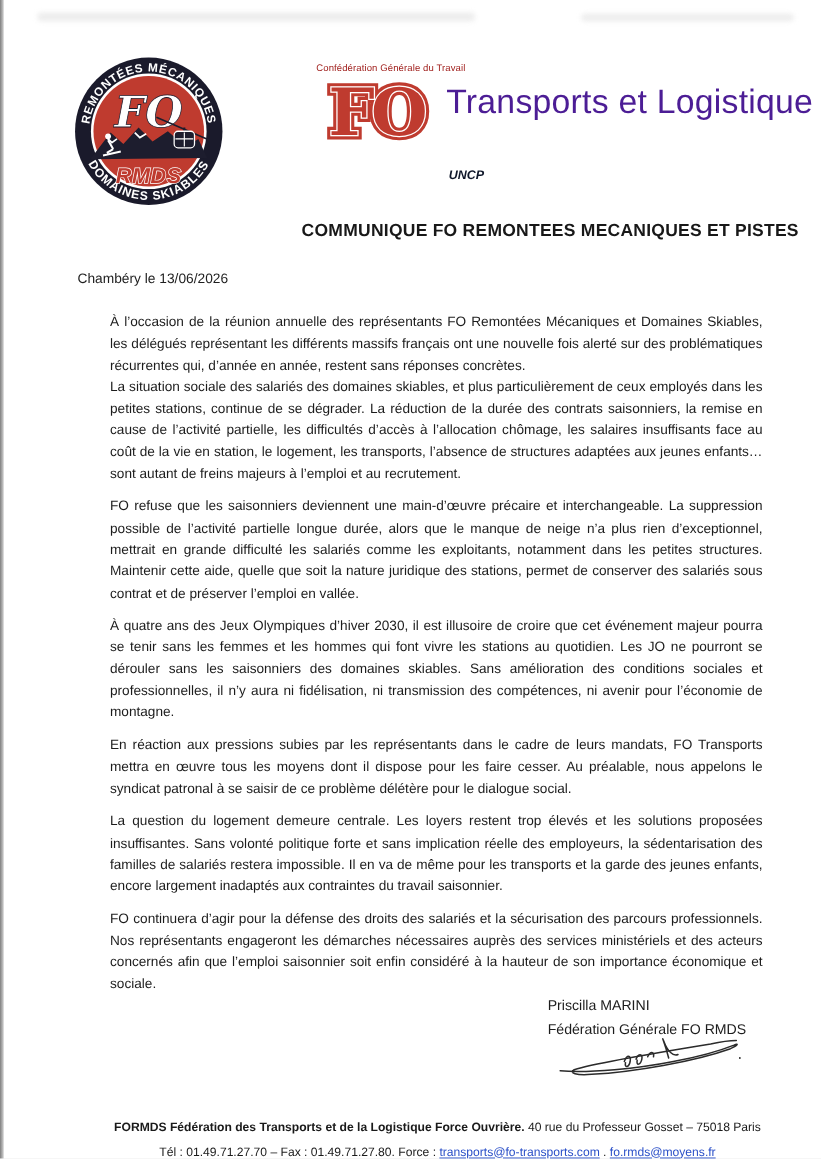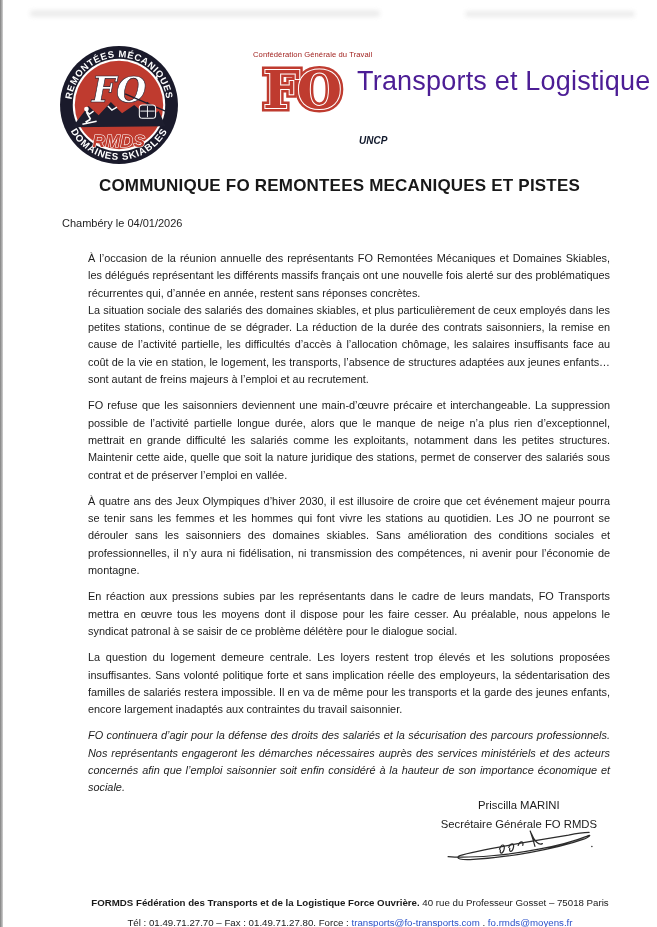--- a/index.html
+++ b/index.html
@@ -15,30 +15,30 @@
   
   .badge{position:absolute;left:58px;top:44px;width:122px;height:122px;}
   .cgt-line{position:absolute;left:253px;top:50px;font-size:7.6px;font-weight:normal;
             color:#a01f1c;letter-spacing:.1px;}
   .fo-logo{position:absolute;left:249px;top:59px;width:104px;height:56px;}
   .org-name{position:absolute;left:357px;top:66px;font-size:27px;font-weight:normal;
             color:#4c1d95;letter-spacing:.2px;}
   .org-sub{position:absolute;left:359px;top:91px;font-size:10px;font-weight:bold;
            font-style:italic;color:#0f172a;margin-top:44px;}
 
-  .title{position:absolute;left:40px;right:18px;top:176px;margin:0;text-align:center;
-         font-size:17px;font-weight:bold;color:#181818;letter-spacing:.2px;}
+  .title{position:absolute;left:40px;right:18px;top:176px;margin:0;text-align:right;
+         font-size:14px;font-weight:bold;color:#181818;letter-spacing:.2px;}
   .dateline{position:absolute;left:62px;top:217px;font-size:11px;}
 
   .body-text{position:absolute;left:88px;right:47px;top:250px;font-size:10.9px;
              line-height:17.3px;text-align:justify;color:#1c1c1c;}
   .body-text p{margin:0 0 9px 0;white-space:pre-line;}
-  .body-text p:last-child{margin-bottom:0;font-style:italic;}
+  .body-text p:last-child{margin-bottom:0;}
 
-  .sig-block{position:absolute;right:60px;top:796px;text-align:center;font-size:11.3px;
+  .sig-block{position:absolute;right:60px;top:796px;text-align:left;font-size:11.3px;
              line-height:19px;color:#1c1c1c;}
   .sig-scribble{position:absolute;left:428px;top:824px;width:184px;height:42px;}
 
   .footer{position:absolute;left:55px;right:12px;top:857px;text-align:center;
           font-size:9.7px;line-height:19.5px;color:#1a1a1a;margin-top:36px;}
   .footer .b{font-weight:bold;}
   .footer a{color:#2b50c8;text-decoration:underline;cursor:pointer;}
 </style>
 </head>
 <body>
@@ -85,35 +85,35 @@
 
   <div class="cgt-line">Confédération Générale du Travail</div>
   <svg class="fo-logo" viewBox="0 0 104 56">
     <text x="52" y="49" text-anchor="middle" font-family="DejaVu Serif, serif" font-size="52" font-weight="bold" letter-spacing="-3" fill="none" stroke="#bf3b2f" stroke-width="7">FO</text>
     <text x="52" y="49" text-anchor="middle" font-family="DejaVu Serif, serif" font-size="52" font-weight="bold" letter-spacing="-3" fill="#bf3b2f" stroke="#ffffff" stroke-width="2" paint-order="stroke">FO</text>
   </svg>
   <div class="org-name">Transports et Logistique</div>
   <div class="org-sub">UNCP</div>
 
   <h1 class="title">COMMUNIQUE FO REMONTEES MECANIQUES ET PISTES</h1>
-  <div class="dateline">Chambéry le 04/01/2026</div>
+  <div class="dateline">Chambéry le 13/06/2026</div>
 
   <div class="body-text">
     <p>À l’occasion de la réunion annuelle des représentants FO Remontées Mécaniques et Domaines Skiables, les délégués représentant les différents massifs français ont une nouvelle fois alerté sur des problématiques récurrentes qui, d’année en année, restent sans réponses concrètes.
 La situation sociale des salariés des domaines skiables, et plus particulièrement de ceux employés dans les petites stations, continue de se dégrader. La réduction de la durée des contrats saisonniers, la remise en cause de l’activité partielle, les difficultés d’accès à l’allocation chômage, les salaires insuffisants face au coût de la vie en station, le logement, les transports, l’absence de structures adaptées aux jeunes enfants… sont autant de freins majeurs à l’emploi et au recrutement.</p>
     <p>FO refuse que les saisonniers deviennent une main-d’œuvre précaire et interchangeable. La suppression possible de l’activité partielle longue durée, alors que le manque de neige n’a plus rien d’exceptionnel, mettrait en grande difficulté les salariés comme les exploitants, notamment dans les petites structures. Maintenir cette aide, quelle que soit la nature juridique des stations, permet de conserver des salariés sous contrat et de préserver l’emploi en vallée.</p>
     <p>À quatre ans des Jeux Olympiques d’hiver 2030, il est illusoire de croire que cet événement majeur pourra se tenir sans les femmes et les hommes qui font vivre les stations au quotidien. Les JO ne pourront se dérouler sans les saisonniers des domaines skiables. Sans amélioration des conditions sociales et professionnelles, il n’y aura ni fidélisation, ni transmission des compétences, ni avenir pour l’économie de montagne.</p>
     <p>En réaction aux pressions subies par les représentants dans le cadre de leurs mandats, FO Transports mettra en œuvre tous les moyens dont il dispose pour les faire cesser. Au préalable, nous appelons le syndicat patronal à se saisir de ce problème délétère pour le dialogue social.</p>
     <p>La question du logement demeure centrale. Les loyers restent trop élevés et les solutions proposées insuffisantes. Sans volonté politique forte et sans implication réelle des employeurs, la sédentarisation des familles de salariés restera impossible. Il en va de même pour les transports et la garde des jeunes enfants, encore largement inadaptés aux contraintes du travail saisonnier.</p>
     <p>FO continuera d’agir pour la défense des droits des salariés et la sécurisation des parcours professionnels. Nos représentants engageront les démarches nécessaires auprès des services ministériels et des acteurs concernés afin que l’emploi saisonnier soit enfin considéré à la hauteur de son importance économique et sociale.</p>
   </div>
 
   <div class="sig-block">
     <div>Priscilla MARINI</div>
-    <div>Secrétaire Générale FO RMDS</div>
+    <div>Fédération Générale FO RMDS</div>
   </div>
   <svg class="sig-scribble" viewBox="0 0 160 45">
     <g stroke="#2b2b2b" stroke-width="1.3" fill="none" stroke-linecap="round">
       <path d="M3,35 C28,37 70,33 100,27 C122,23 142,17 152,13 C156,11 156,13 149,16 C118,27 66,36 30,38 C17,39 10,37 15,34 C34,28 95,18 132,12 C141,10 150,9 154,9"></path>
       <path d="M58,27 c2,-6 6,-6 5,0 c-1,5 -5,6 -4,1 m9,-3 c2,-5 6,-5 5,0 c-1,5 -5,6 -4,1 m9,-3 c2,-5 6,-5 5,0"></path>
       <path d="M96,24 C93,12 89,3 92,10 C95,18 100,23 104,21"></path>
       <circle cx="157" cy="24" r="0.8" fill="#2b2b2b" stroke="none"></circle>
     </g>
   </svg>
 

